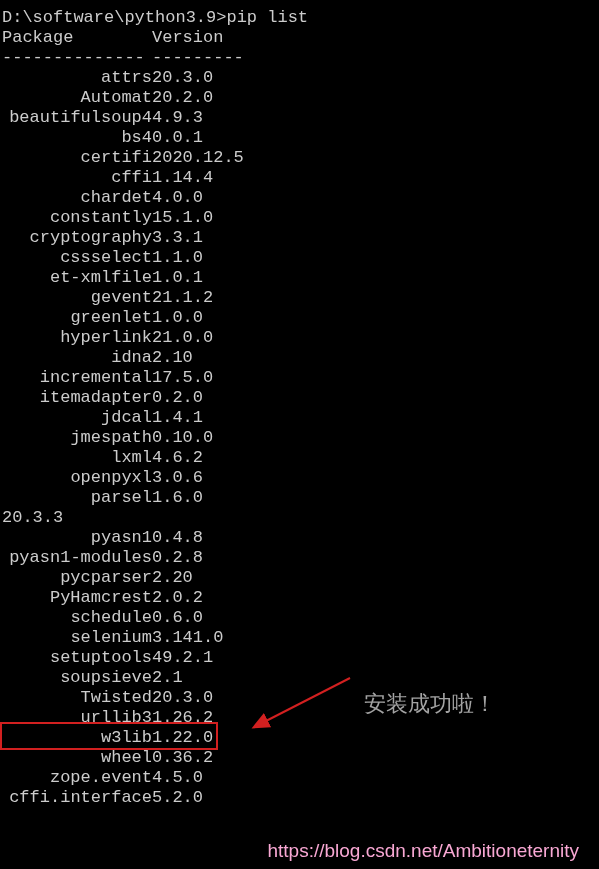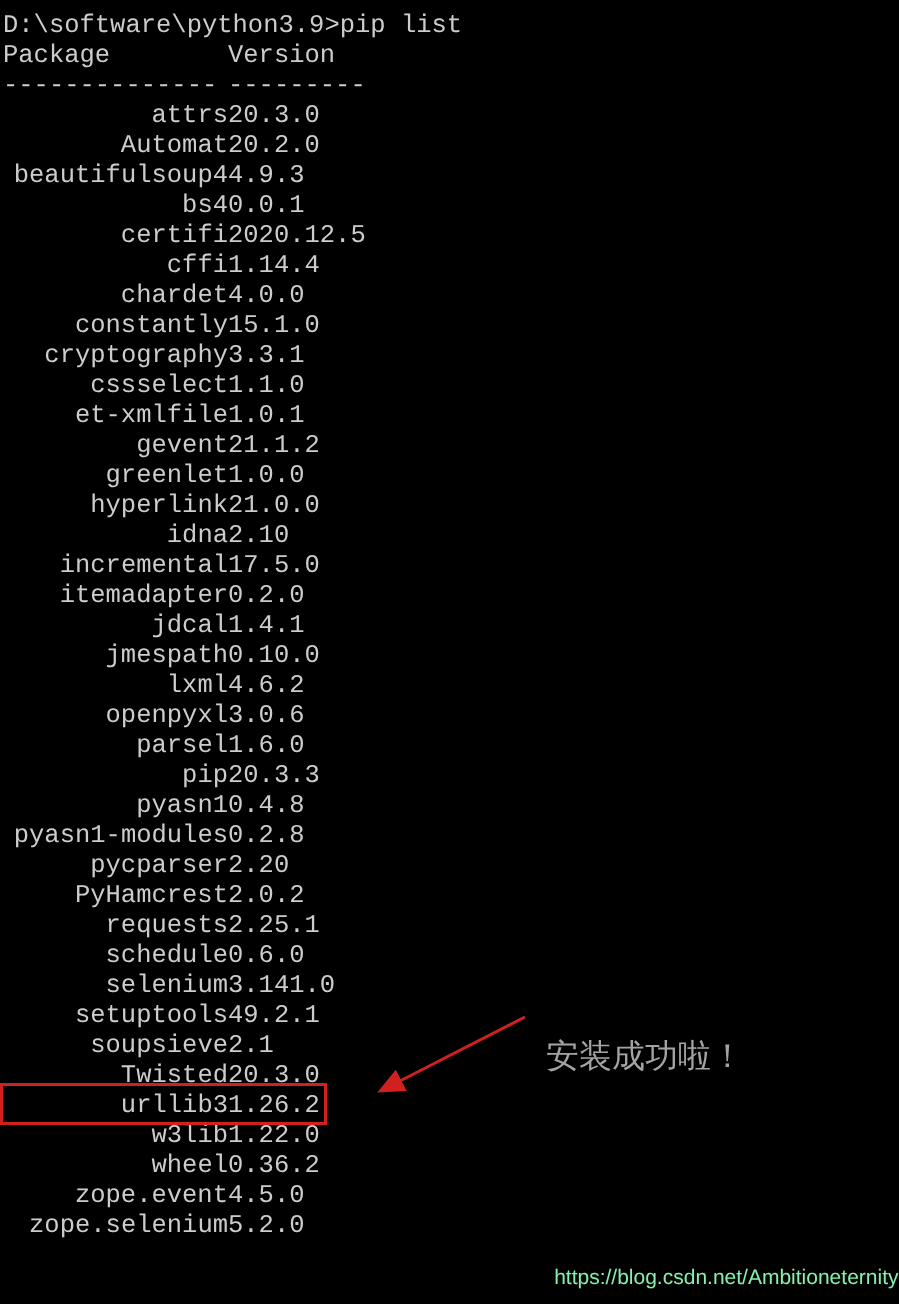--- a/index.html
+++ b/index.html
@@ -68,24 +68,24 @@
       position: absolute;
       color: #a3a3a3;
       font-family: 'SimSun', 'Microsoft YaHei', sans-serif;
       font-size: 22px;
       font-weight: normal;
       pointer-events: none;
     }
     .watermark {
       position: absolute;
       bottom: 8px;
-      right: 0;
-      color: #86efac;
+      right: 20px;
+      color: #f9a8d4;
       font-family: Arial, sans-serif;
-      font-size: 14px;
+      font-size: 19px;
     }
   </style>
 </head>
 <body>
 
 <div class="terminal">
   <div class="prompt-line">
     <span>D:\software\python3.9</span><span>&gt;</span><span>pip list</span>
   </div>
   <div class="header-row">
@@ -179,44 +179,39 @@
       </div>
       <div class="package-row">
         <span class="pkg-name">openpyxl</span>
         <span class="pkg-version">3.0.6</span>
       </div>
       <div class="package-row">
         <span class="pkg-name">parsel</span>
         <span class="pkg-version">1.6.0</span>
       </div>
       <div class="package-row">
-        <span class="pkg-name">pip</span>
         <span class="pkg-version">20.3.3</span>
       </div>
       <div class="package-row">
         <span class="pkg-name">pyasn1</span>
         <span class="pkg-version">0.4.8</span>
       </div>
       <div class="package-row">
         <span class="pkg-name">pyasn1-modules</span>
         <span class="pkg-version">0.2.8</span>
       </div>
       <div class="package-row">
         <span class="pkg-name">pycparser</span>
         <span class="pkg-version">2.20</span>
       </div>
       <div class="package-row">
         <span class="pkg-name">PyHamcrest</span>
         <span class="pkg-version">2.0.2</span>
       </div>
       <div class="package-row">
-        <span class="pkg-name">requests</span>
-        <span class="pkg-version">2.25.1</span>
-      </div>
-      <div class="package-row">
         <span class="pkg-name">schedule</span>
         <span class="pkg-version">0.6.0</span>
       </div>
       <div class="package-row">
         <span class="pkg-name">selenium</span>
         <span class="pkg-version">3.141.0</span>
       </div>
       <div class="package-row">
         <span class="pkg-name">setuptools</span>
         <span class="pkg-version">49.2.1</span>
@@ -239,21 +234,21 @@
       </div>
       <div class="package-row">
         <span class="pkg-name">wheel</span>
         <span class="pkg-version">0.36.2</span>
       </div>
       <div class="package-row">
         <span class="pkg-name">zope.event</span>
         <span class="pkg-version">4.5.0</span>
       </div>
       <div class="package-row">
-        <span class="pkg-name">zope.selenium</span>
+        <span class="pkg-name">cffi.interface</span>
         <span class="pkg-version">5.2.0</span>
       </div>
     </div>
 </div>
 
 <div class="highlight" style="left: 0px; top: 722px; width: 218px; height: 28px;"></div>
 
 <svg class="annotation-arrow" style="left: 250px; top: 668px; width: 110px; height: 70px;">
   <defs>
     <marker id="arrowhead" markerWidth="10" markerHeight="8" refX="2" refY="4" orient="auto">

